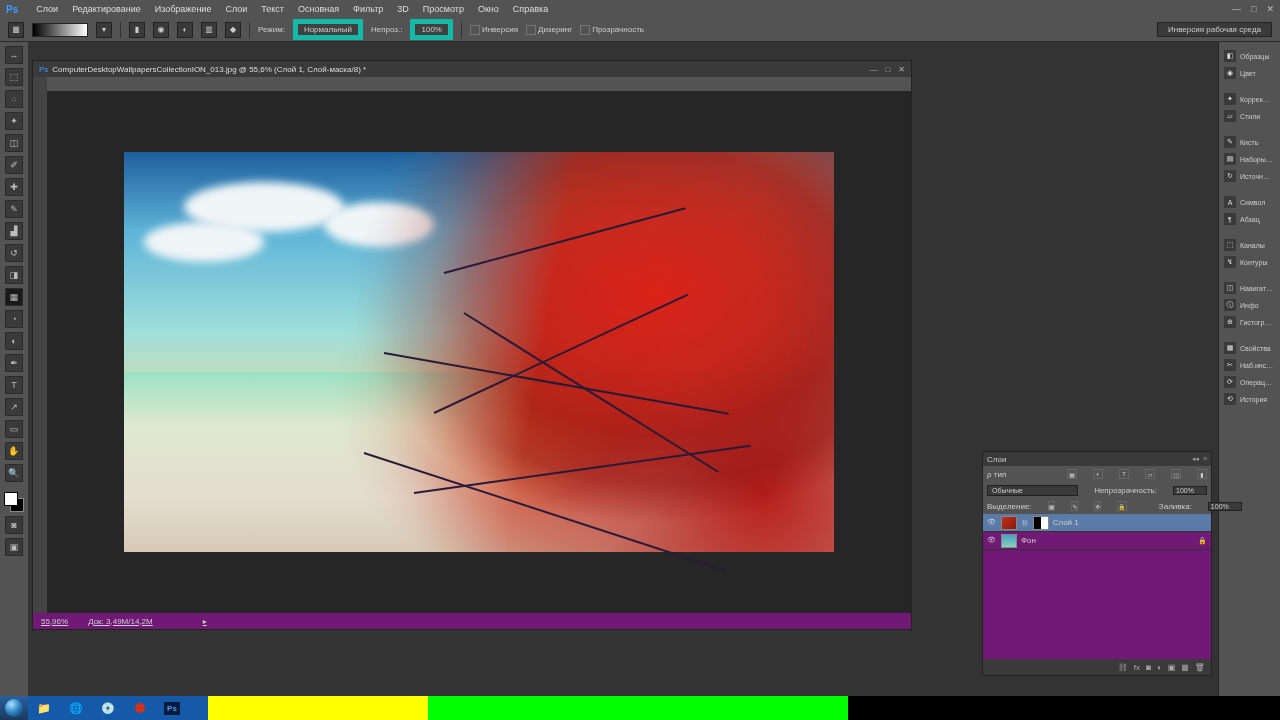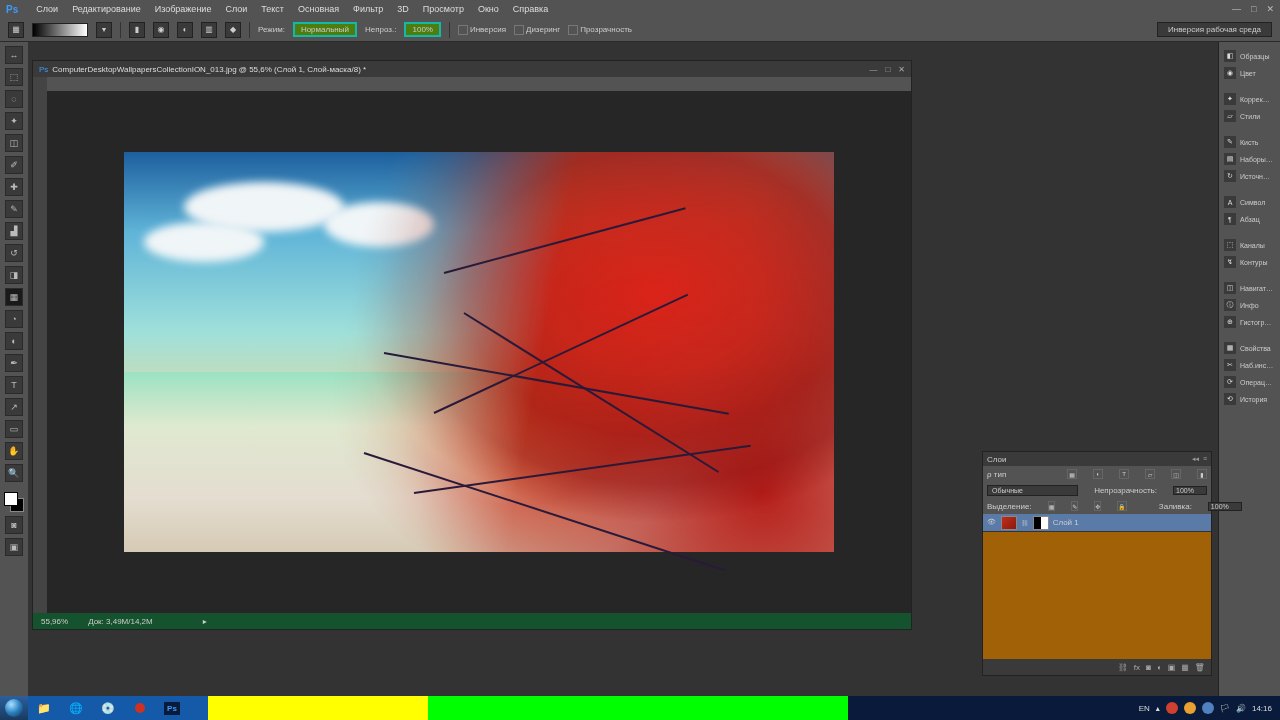--- a/index.html
+++ b/index.html
@@ -5,21 +5,21 @@
 * { margin:0; padding:0; box-sizing:border-box; font-family:Tahoma,Arial,sans-serif; user-select:none; }
 body { width:1280px; height:720px; background:#000; overflow:hidden; position:relative; }
 .app { width:1280px; height:696px; background:#535353; display:flex; flex-direction:column; }
 .menubar { height:18px; background:#535353; display:flex; align-items:center; padding:0 6px; color:#ddd; font-size:9px; gap:14px; }
 .menubar .logo { font-weight:bold; color:#3a9cff; font-size:10px; margin-right:4px;}
 .menubar .win-controls { margin-left:auto; display:flex; gap:10px; color:#bbb; }
 .options { height:24px; background:#535353; border-bottom:1px solid #2a2a2a; display:flex; align-items:center; padding:0 8px; color:#ccc; font-size:8px; gap:8px; }
 .options .ico { width:16px; height:16px; background:#3a3a3a; display:inline-flex; align-items:center; justify-content:center; font-size:8px; border:1px solid #222;}
 .options .grad { width:56px; height:14px; background:linear-gradient(90deg,#000,#fff); border:1px solid #222;}
 .options .divider { width:1px; height:16px; background:#333; }
-.options .sel { background:#4d7c0f; border:2px solid #14b8a6; padding:1px 6px; font-size:8px; }
+.options .sel { background:#404040; border:5px solid #14b8a6; padding:1px 6px; font-size:8px; }
 .options .check { display:inline-flex; align-items:center; gap:2px; }
 .options .check::before { content:""; width:8px; height:8px; border:1px solid #777; display:inline-block; }
 .workspace-btn { margin-left:auto; background:#3a3a3a; border:1px solid #222; padding:2px 10px; font-size:8px; color:#ccc;}
 .main { flex:1; display:flex; background:#333; position:relative; }
 .toolbar { width:28px; background:#535353; display:flex; flex-direction:column; align-items:center; gap:4px; padding:4px 0; }
 .toolbar .t { width:18px; height:18px; background:#3a3a3a; border:1px solid #2a2a2a; display:flex; align-items:center; justify-content:center; color:#bbb; font-size:9px; }
 .toolbar .swatch { margin-top:6px; position:relative; width:20px; height:20px; }
 .toolbar .swatch .fg { position:absolute; top:0; left:0; width:14px; height:14px; background:#fff; border:1px solid #000; }
 .toolbar .swatch .bg { position:absolute; bottom:0; right:0; width:14px; height:14px; background:#000; border:1px solid #888; }
 .docarea { flex:1; padding:18px 4px 4px 4px; display:flex; }
@@ -37,34 +37,34 @@
 .foliage { position:absolute; inset:0; background:
   radial-gradient(ellipse 60% 80% at 75% 35%, rgba(220,30,20,0.95) 0%, rgba(200,30,20,0.9) 25%, rgba(164,20,15,0.8) 45%, rgba(140,10,10,0.5) 60%, transparent 72%),
   radial-gradient(circle at 55% 60%, rgba(235,90,30,0.85) 0%, rgba(200,50,20,0.5) 25%, transparent 40%),
   radial-gradient(circle at 90% 85%, rgba(180,20,15,0.95) 0%, transparent 48%),
   radial-gradient(circle at 60% 15%, rgba(240,170,60,0.75) 0%, transparent 32%),
   radial-gradient(circle at 88% 15%, rgba(240,200,120,0.8) 0%, transparent 28%);
   -webkit-mask:linear-gradient(100deg, transparent 0%, transparent 28%, rgba(0,0,0,0.35) 42%, #000 58%, #000 100%);
   mask:linear-gradient(100deg, transparent 0%, transparent 28%, rgba(0,0,0,0.35) 42%, #000 58%, #000 100%);
 }
 .branch { position:absolute; background:#2a1a3a; height:2px; transform-origin:left center; }
-.doc-status { height:16px; background:#14532d; color:#ccc; font-size:8px; display:flex; align-items:center; padding:0 8px; gap:20px; }
+.doc-status { height:16px; background:#701a75; color:#ccc; font-size:8px; display:flex; align-items:center; padding:0 8px; gap:20px;text-decoration:underline; }
 .doc-status .arrow { margin-left:30px; font-size:8px;}
 .rpanels { width:62px; background:#535353; border-left:1px solid #222; padding:6px 2px; display:flex; flex-direction:column; gap:4px; position:absolute; right:0; top:0; bottom:0;}
 .rpanels .pgrp { display:flex; flex-direction:column; gap:1px; margin-bottom:6px;}
 .rpanels .pitem { height:16px; display:flex; align-items:center; gap:4px; color:#ccc; font-size:7px; padding-left:3px;}
 .rpanels .pitem .ic { width:12px; height:12px; background:#3a3a3a; display:flex; align-items:center; justify-content:center; font-size:7px; color:#ddd; }
 .layers-panel { position:absolute; right:68px; bottom:20px; width:230px; height:225px; background:#535353; border:1px solid #222; display:flex; flex-direction:column; }
 .layers-panel .hdr { height:14px; background:#3a3a3a; color:#ccc; font-size:8px; display:flex; align-items:center; padding:0 4px; }
 .layers-panel .hdr .r { margin-left:auto; display:flex; gap:4px; font-size:7px; color:#999;}
 .layers-panel .row { height:16px; display:flex; align-items:center; padding:0 4px; color:#ccc; font-size:8px; gap:16px; }
 .layers-panel .row .sel { flex:1; background:#3a3a3a; border:1px solid #222; padding:1px 4px; font-size:7px; }
 .layers-panel .row .ic { width:10px; height:10px; display:inline-flex; align-items:center; justify-content:center; border:1px solid #666; font-size:6px;}
 .layers-panel .row input { width:34px; background:#3a3a3a; border:1px solid #222; color:#ccc; font-size:7px; padding:0 2px;}
-.layers-panel .list { flex:1; background:#a16207; overflow:auto; }
+.layers-panel .list { flex:1; background:#701a75; overflow:auto; }
 .layers-panel .layer { height:18px; display:flex; align-items:center; gap:4px; padding:0 4px; font-size:8px; color:#ccc; border-bottom:1px solid #333; }
 .layers-panel .layer.sel { background:#5a7aa8; }
 .layers-panel .layer .eye { width:10px; height:10px; font-size:7px; }
 .layers-panel .layer .thumb { width:16px; height:14px; border:1px solid #888; }
 .layers-panel .footer { height:16px; background:#3a3a3a; display:flex; align-items:center; justify-content:flex-end; gap:6px; padding:0 6px; color:#aaa; font-size:8px;}
 .taskbar { position:absolute; bottom:0; left:0; right:0; height:24px; display:flex; align-items:center; }
 .taskbar .start { width:28px; height:24px; background:linear-gradient(180deg,#2b5f9e,#1a3a5e); display:flex; align-items:center; justify-content:center; }
 .taskbar .start .orb { width:18px; height:18px; border-radius:50%; background:radial-gradient(circle at 35% 30%,#a8e0ff,#2a7fc0,#103050);}
 .taskbar .tasks { height:24px; display:flex; align-items:center; }
 .taskbar .ti { width:32px; height:24px; display:flex; align-items:center; justify-content:center; font-size:11px; }
@@ -315,20 +315,27 @@
         <input value="100%" style="">
       </div>
       <div class="list">
         <div class="layer sel">
           <span class="eye">👁</span>
           <span class="thumb" style="background:linear-gradient(135deg,#c0301a,#8a1810);"></span>
           <span style="font-size:6px;">⛓</span>
           <span class="thumb" style="background:linear-gradient(90deg,#000 50%,#fff 50%);"></span>
           <span>Слой 1</span>
         </div>
+        <div class="layer">
+          <span class="eye">👁</span>
+          <span class="thumb" style="background:linear-gradient(180deg,#4aa0c8,#88d0b8);"></span>
+          <span>Фон</span>
+          <span style="flex:1"></span>
+          <span style="font-size:7px;">🔒</span>
+        </div>
       </div>
       <div class="footer">
         <span>⛓</span>
         <span>fx</span>
         <span>◙</span>
         <span>◐</span>
         <span>▣</span>
         <span>▦</span>
         <span>🗑</span>
       </div>
@@ -346,23 +353,13 @@
     <div class="ti">💿</div>
     <div class="ti">
         <span style="width:10px;height:10px;background:#d03020;border-radius:50%;display:inline-block;"></span>
       </div>
     <div class="ti">
         <span style="font-size:8px;color:#3a9cff;font-weight:bold;background:#0a1a3a;padding:2px 3px;">Ps</span>
       </div>
   </div>
   <div class="seg" style="background:#ffff00; width:220px;"></div>
   <div class="seg" style="background:#00ff00; width:420px;"></div>
-  <div class="tray">
-    <span>EN</span>
-    <span>▴</span>
-    <span class="ti2" style="background:#d04030"></span>
-    <span class="ti2" style="background:#e8a030"></span>
-    <span class="ti2" style="background:#5080c0"></span>
-    <span>🏳</span>
-    <span>🔊</span>
-    <span>14:16</span>
-  </div>
 </div>
 
 </body></html>

